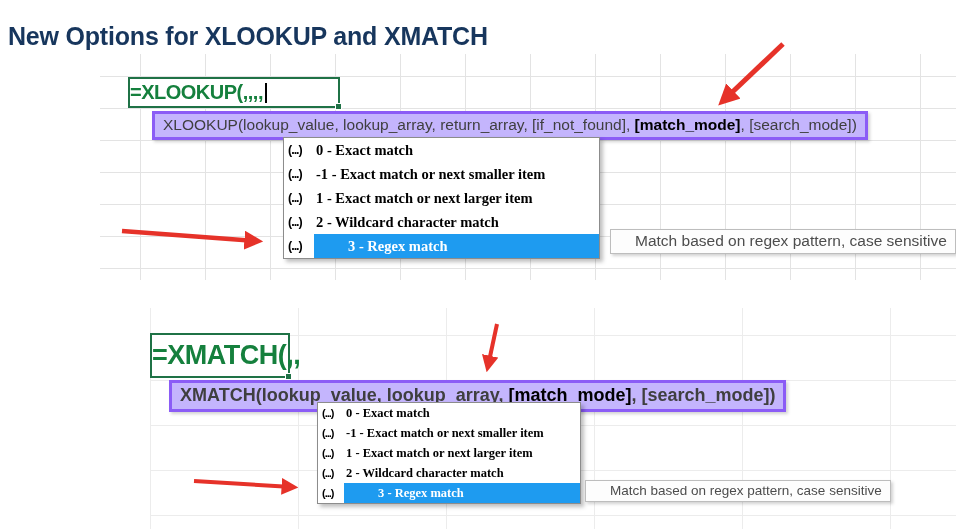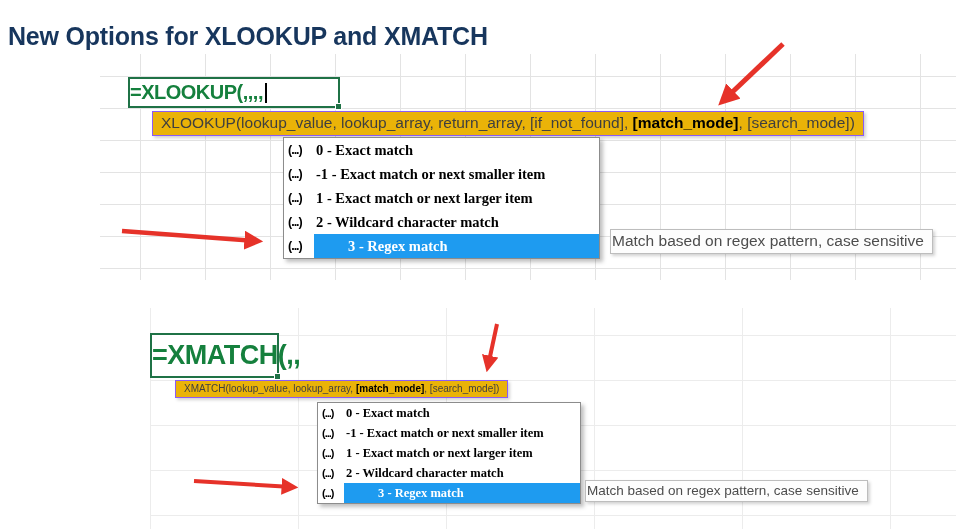--- a/index.html
+++ b/index.html
@@ -42,40 +42,40 @@
     position:absolute;z-index:10;background:#fff;
     border:2px solid var(--cell-border);
     display:flex;align-items:center;
     white-space:nowrap;overflow:visible;
   }
   .cell .formula{
     font-weight:700;color:#15803d;letter-spacing:-0.5px;
   }
   .cell.xlookup{left:128px;top:77px;width:212px;height:31px;}
   .cell.xlookup .formula{font-size:20px;}
-  .cell.xmatch{left:150px;top:333px;width:129px;height:45px;}
+  .cell.xmatch{left:150px;top:333px;width:140px;height:45px;}
   .cell.xmatch .formula{font-size:27px;}
   .caret{
     display:inline-block;width:2px;background:#000;margin-left:2px;
   }
   .caret.small{height:20px;}
   .caret.big{height:27px;}
   .fill-handle{
     position:absolute;width:7px;height:7px;background:var(--cell-border);
     right:-4px;bottom:-4px;border:1px solid #fff;
   }
   .sig-tip{
-    position:absolute;z-index:10;background:#eab308;
-    border:1px solid #8b5cf6;box-shadow:2px 2px 3px rgba(0,0,0,0.18);
+    position:absolute;z-index:10;background:#c4b5fd;
+    border:3px solid #8b5cf6;box-shadow:2px 2px 3px rgba(0,0,0,0.18);
     color:#3f3f3f;white-space:nowrap;padding:2px 8px 3px 8px;
     width:max-content;
   }
   .sig-tip b{color:#000;}
   .sig-tip.xlookup{left:152px;top:111px;font-size:15.5px;}
-  .sig-tip.xmatch{left:175px;top:380px;font-size:10px;}
+  .sig-tip.xmatch{left:169px;top:380px;font-size:18px;font-weight:bold;}
   .dropdown{
     position:absolute;z-index:20;background:#fff;
     border:1px solid #8c8c8c;box-shadow:3px 3px 4px rgba(0,0,0,0.25);
     display:flex;flex-direction:column;
   }
   .dropdown.top-dd{left:283px;top:137px;width:317px;}
   .dropdown.bottom-dd{left:317px;top:402px;width:264px;}
   .dd-row{display:flex;align-items:center;font-weight:700;color:#000;}
   .top-dd .dd-row{height:24px;font-size:14.5px;}
   .bottom-dd .dd-row{height:20px;font-size:12.5px;}
@@ -86,21 +86,21 @@
   .top-dd .dd-icon{font-size:12.5px;width:30px;}
   .bottom-dd .dd-icon{font-size:11px;width:26px;}
   .dd-label{flex:1;padding-left:2px;line-height:1;font-family:Liberation Serif, serif;}
   .dd-row.selected .dd-label{
     background:var(--selection);color:#fff;
     align-self:stretch;display:flex;align-items:center;padding-left:34px;
   }
   .regex-tip{
     position:absolute;z-index:20;background:#fdfdfd;
     border:1px solid #bdbdbd;box-shadow:2px 2px 3px rgba(0,0,0,0.18);
-    color:#4d4d4d;white-space:nowrap;padding:2px 8px 3px 1px;
+    color:#4d4d4d;white-space:nowrap;padding:2px 8px 3px 24px;
     width:max-content;
   }
   .regex-tip.top-tip{left:610px;top:229px;font-size:15.5px;}
   .regex-tip.bottom-tip{left:585px;top:480px;font-size:13.5px;}
   svg.arrows{position:absolute;left:0;top:0;z-index:50;pointer-events:none;}
 </style>
 </head>
 <body>
 
 <div class="title">New Options for XLOOKUP and XMATCH</div>

